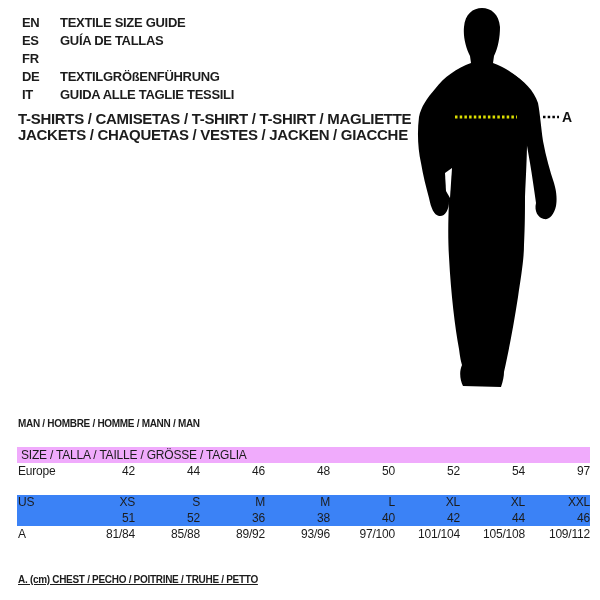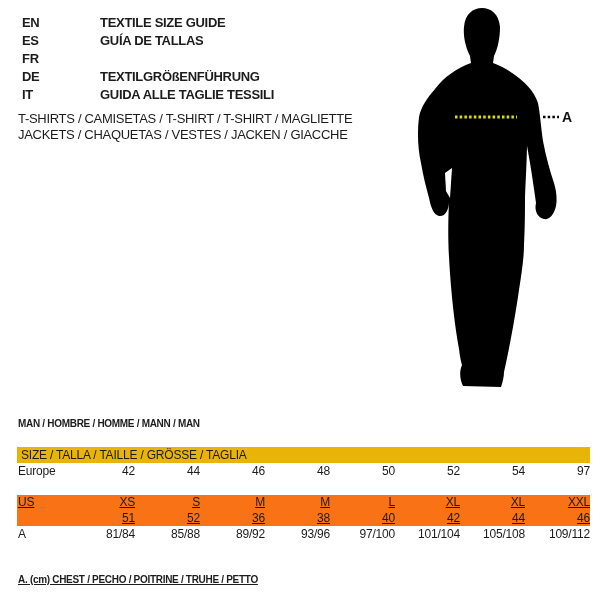--- a/index.html
+++ b/index.html
@@ -1,43 +1,43 @@
 <!DOCTYPE html>
 <html><head>
 <meta charset="utf-8">
 <style>
   html,body{margin:0;padding:0;background:#fff;}
   #page{position:relative;width:600px;height:600px;background:#ffffff;overflow:hidden;
         font-family:"Liberation Sans", sans-serif;color:#1c1c1c;}
 
   
   #lang-list{position:absolute;left:22px;top:14px;}
-  .lang-row{display:flex;font-weight:bold;font-size:13px;line-height:18px;letter-spacing:-0.3px;gap:40px;}
+  .lang-row{display:flex;font-weight:bold;font-size:13px;line-height:18px;letter-spacing:-0.3px;}
   .lang-code{width:38px;}
   .lang-label{white-space:nowrap;}
 
   
-  #categories{position:absolute;left:18px;top:111px;font-weight:normal;font-size:13px;
+  #categories{position:absolute;left:18px;top:111px;font-weight:bold;font-size:15px;
               line-height:15.5px;letter-spacing:-0.3px;white-space:nowrap;}
 
   
   #figure-wrap{position:absolute;left:403px;top:5px;width:170px;height:390px;}
   #figure-wrap svg{display:block;}
   .measure-a-text{font-family:"Liberation Sans", sans-serif;font-size:14px;font-weight:bold;fill:#111;}
 
   
   #gender-title{position:absolute;left:18px;top:416px;font-weight:bold;font-size:10px;
                 line-height:16px;letter-spacing:-0.3px;white-space:nowrap;}
 
   
   #size-table{position:absolute;left:17px;top:447px;width:573px;font-size:12px;letter-spacing:-0.2px;}
-  .t-header{height:16px;line-height:16px;background:#eab308;padding-left:4px;
+  .t-header{height:16px;line-height:16px;background:#f0abfc;padding-left:4px;
             font-size:12px;white-space:nowrap;}
   .t-row{display:flex;height:32px;line-height:16px;}
-  .t-stripe{background:#f97316;text-decoration:underline;}
+  .t-stripe{background:#3b82f6;}
   .t-row-inner{height:15.5px;line-height:15.5px;}
   .t-label{width:52px;padding-left:1px;text-align:left;}
   .t-cell{flex:1;text-align:right;}
 
   
   #legend{position:absolute;left:18px;top:572px;font-weight:bold;font-size:10px;
           line-height:16px;letter-spacing:-0.3px;white-space:nowrap;text-decoration:underline;}
 </style>
 </head>
 <body>

